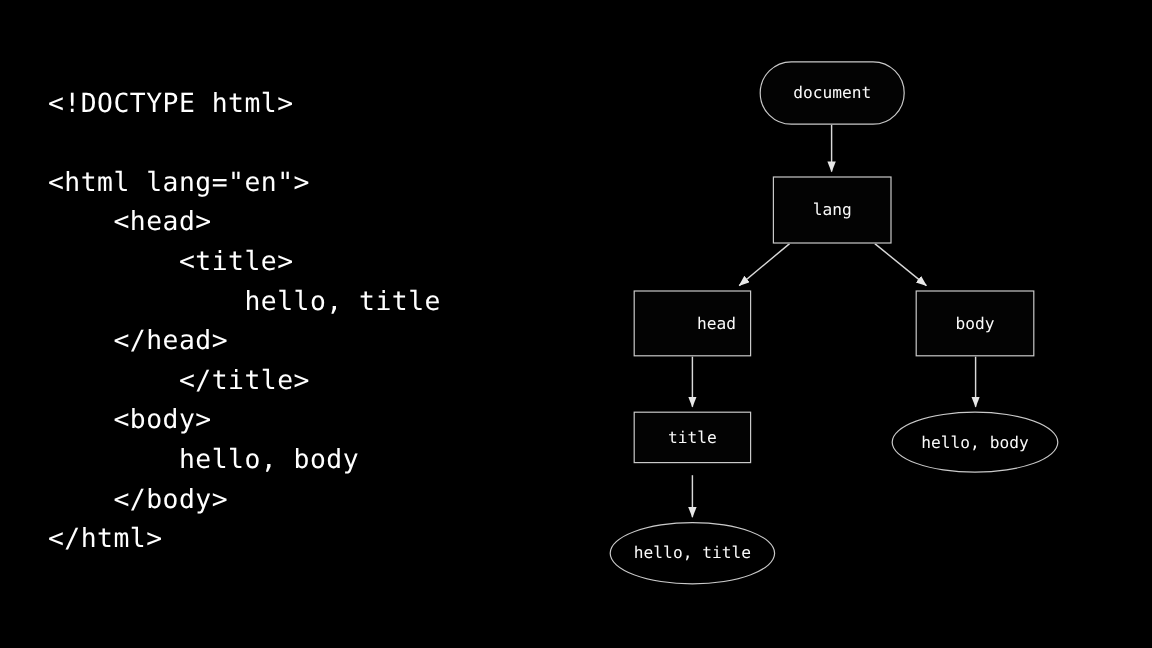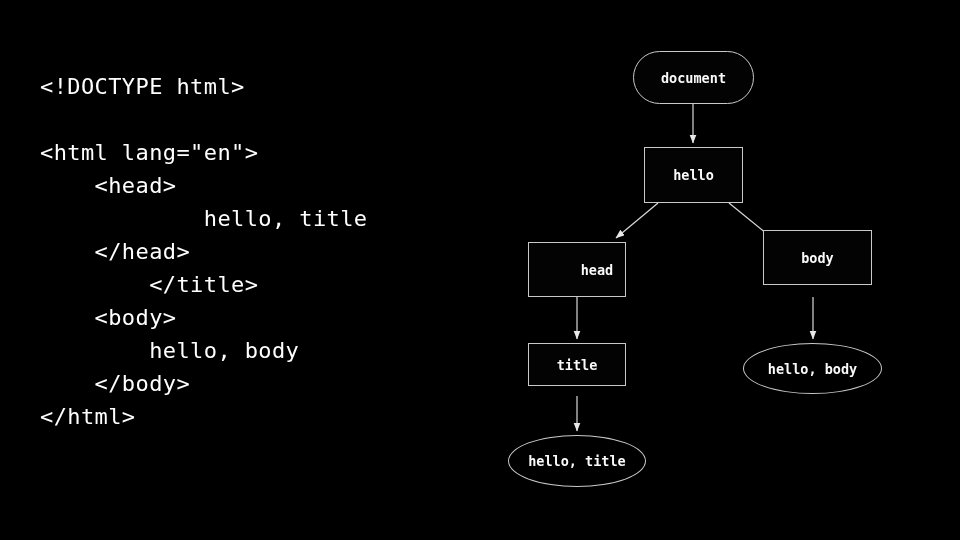--- a/index.html
+++ b/index.html
@@ -46,37 +46,38 @@
   .node{
     position:absolute;
     box-sizing:border-box;
     display:flex;
     align-items:center;
     justify-content:center;
     border:1px solid var(--border);
     background:#030303;
     color:var(--node-text);
     font-size:13.5px;
-    font-weight:bold;
+    font-weight:normal;
     white-space:pre;
   }
   .node.rect{border-radius:0;}
   .node.stadium{border-radius:27px;}
   .node.ellipse{border-radius:50%;background:transparent;}
 </style>
 </head>
 <body>
 
 <div class="slide">
 
   <div class="code">
       <div class="code-line">&lt;!DOCTYPE html&gt;</div>
       <div class="code-line"></div>
       <div class="code-line">&lt;html lang="en"&gt;</div>
       <div class="code-line">    &lt;head&gt;</div>
+      <div class="code-line">        &lt;title&gt;</div>
       <div class="code-line">            hello, title</div>
       <div class="code-line">    &lt;/head&gt;</div>
       <div class="code-line">        &lt;/title&gt;</div>
       <div class="code-line">    &lt;body&gt;</div>
       <div class="code-line">        hello, body</div>
       <div class="code-line">    &lt;/body&gt;</div>
       <div class="code-line">&lt;/html&gt;</div>
     </div>
 
   <svg class="connectors" width="960" height="540" viewBox="0 0 960 540" xmlns="http://www.w3.org/2000/svg">
@@ -88,21 +89,21 @@
   <line x1="693" y1="104" x2="693" y2="143" marker-end="url(#arrowhead)"></line>
       <line x1="658" y1="203" x2="616" y2="238" marker-end="url(#arrowhead)"></line>
       <line x1="729" y1="203" x2="772" y2="238" marker-end="url(#arrowhead)"></line>
       <line x1="577" y1="297" x2="577" y2="339" marker-end="url(#arrowhead)"></line>
       <line x1="813" y1="297" x2="813" y2="339" marker-end="url(#arrowhead)"></line>
       <line x1="577" y1="396" x2="577" y2="431" marker-end="url(#arrowhead)"></line>
     </svg>
 
   <div class="nodes-layer">
       <div class="node stadium" style="left: 633px; top: 51px; width: 121px; height: 53px;">document</div>
-      <div class="node rect" style="left: 644px; top: 147px; width: 99px; height: 56px;">hello</div>
+      <div class="node rect" style="left: 644px; top: 147px; width: 99px; height: 56px;">lang</div>
       <div class="node rect" style="left: 528px; top: 242px; width: 98px; height: 55px; padding-left: 40px;">head</div>
-      <div class="node rect" style="left: 763px; top: 230px; width: 109px; height: 55px;">body</div>
+      <div class="node rect" style="left: 763px; top: 242px; width: 99px; height: 55px;">body</div>
       <div class="node rect" style="left: 528px; top: 343px; width: 98px; height: 43px;">title</div>
       <div class="node ellipse" style="left: 743px; top: 343px; width: 139px; height: 51px;">hello, body</div>
       <div class="node ellipse" style="left: 508px; top: 435px; width: 138px; height: 52px;">hello, title</div>
     </div>
 
 </div>
 
 </body></html>

